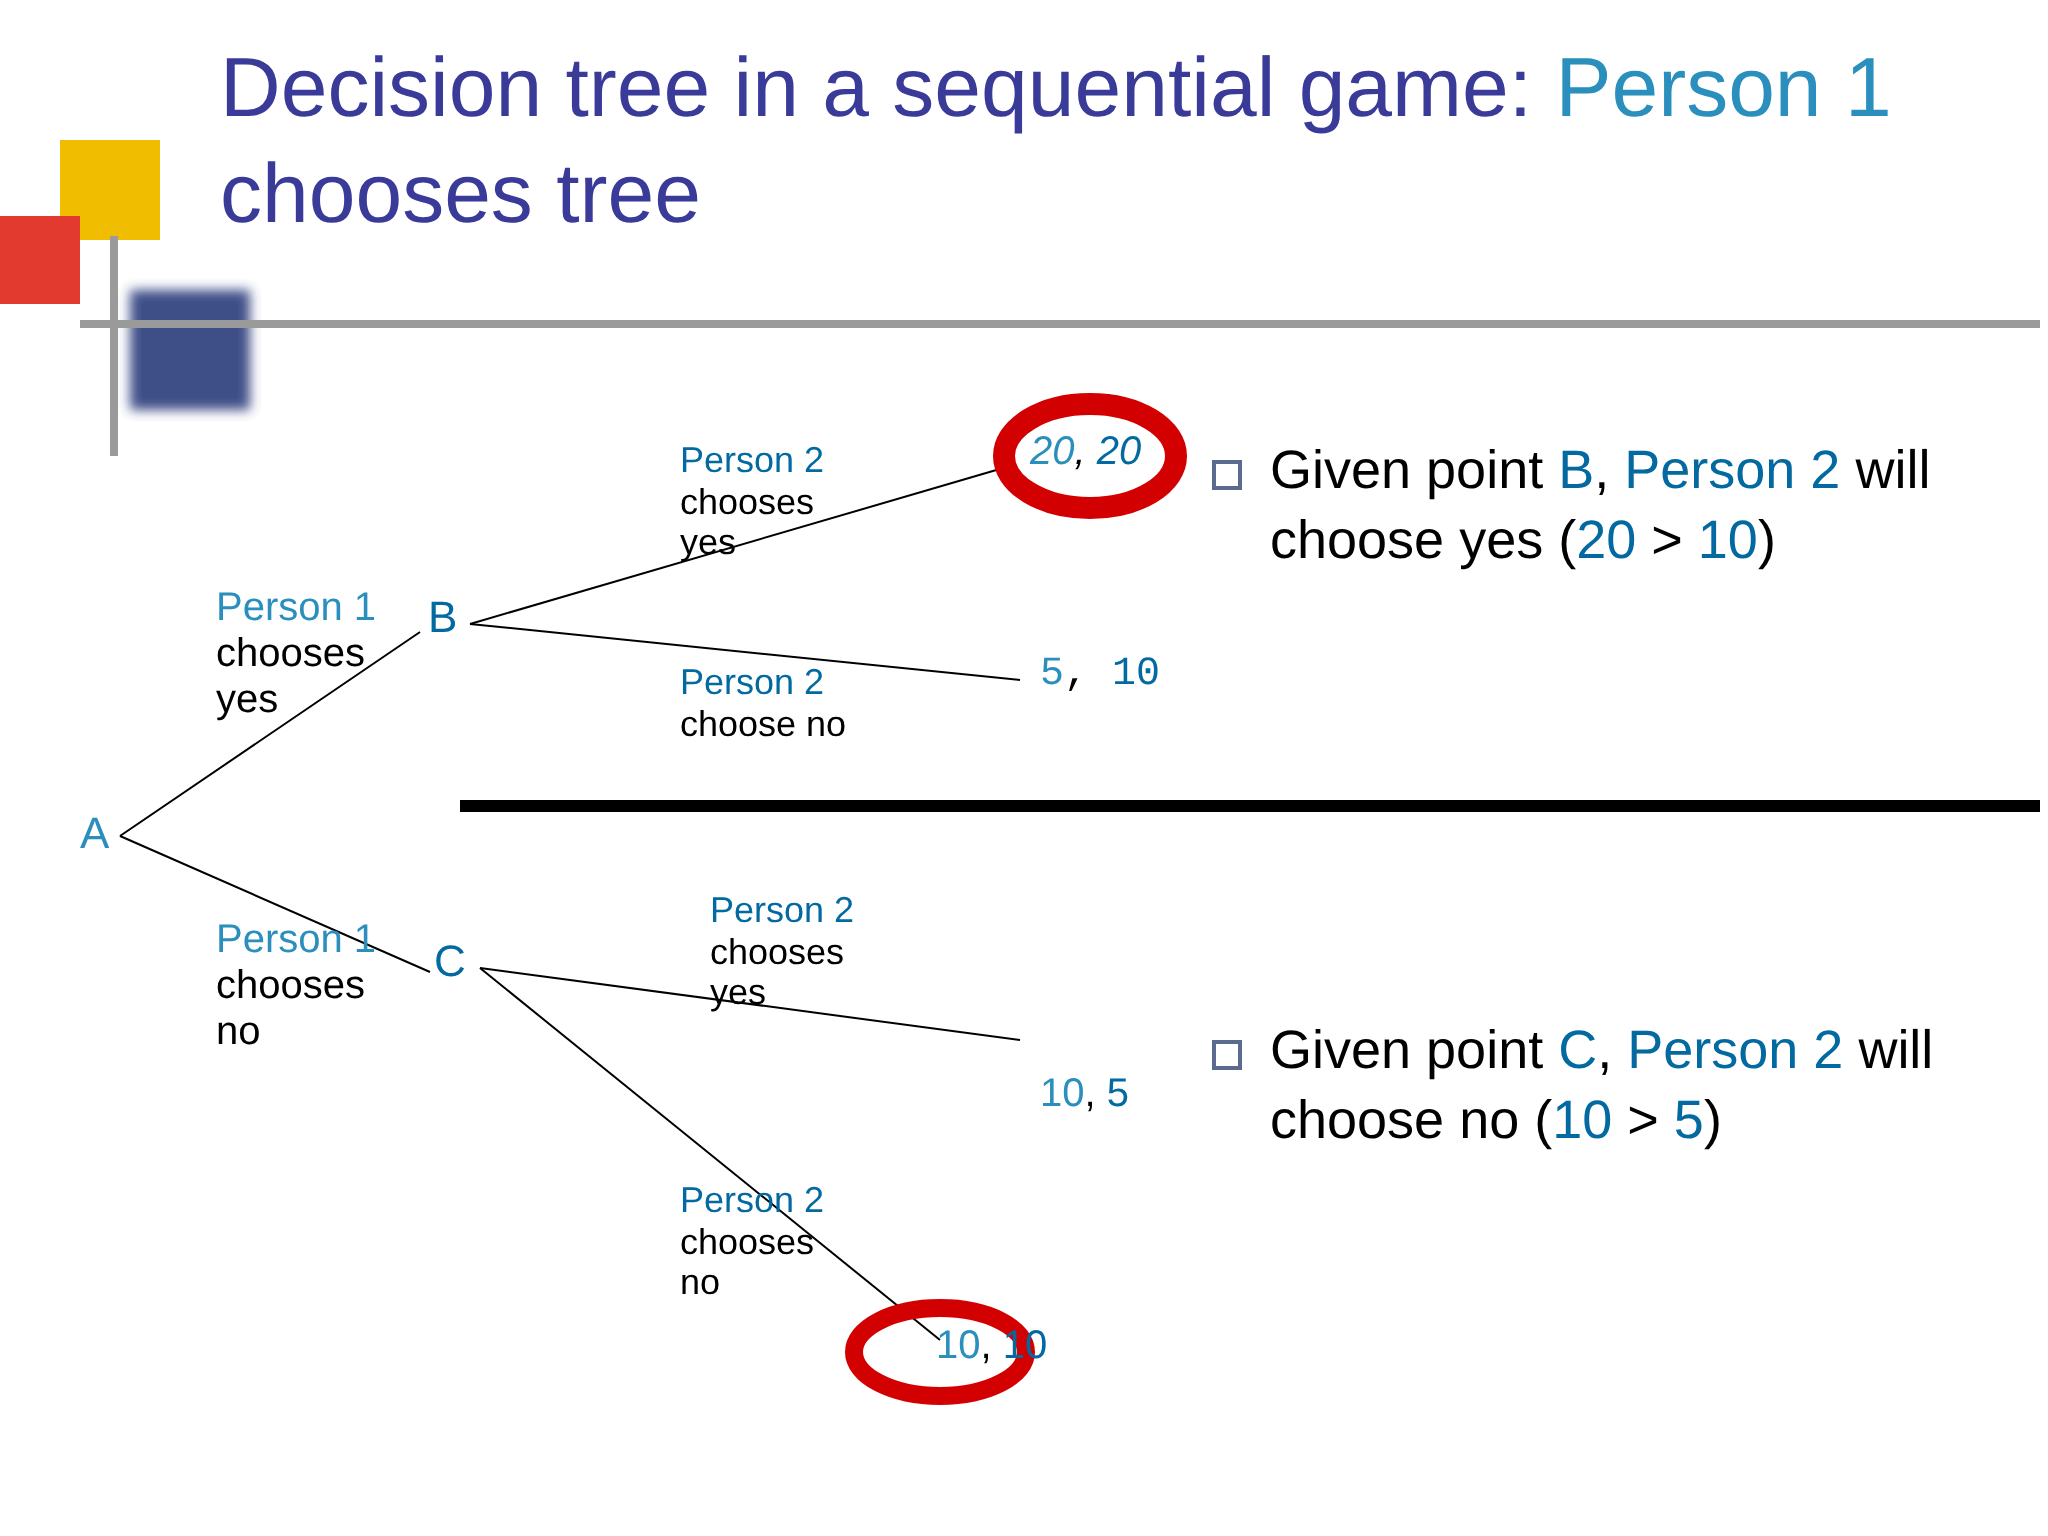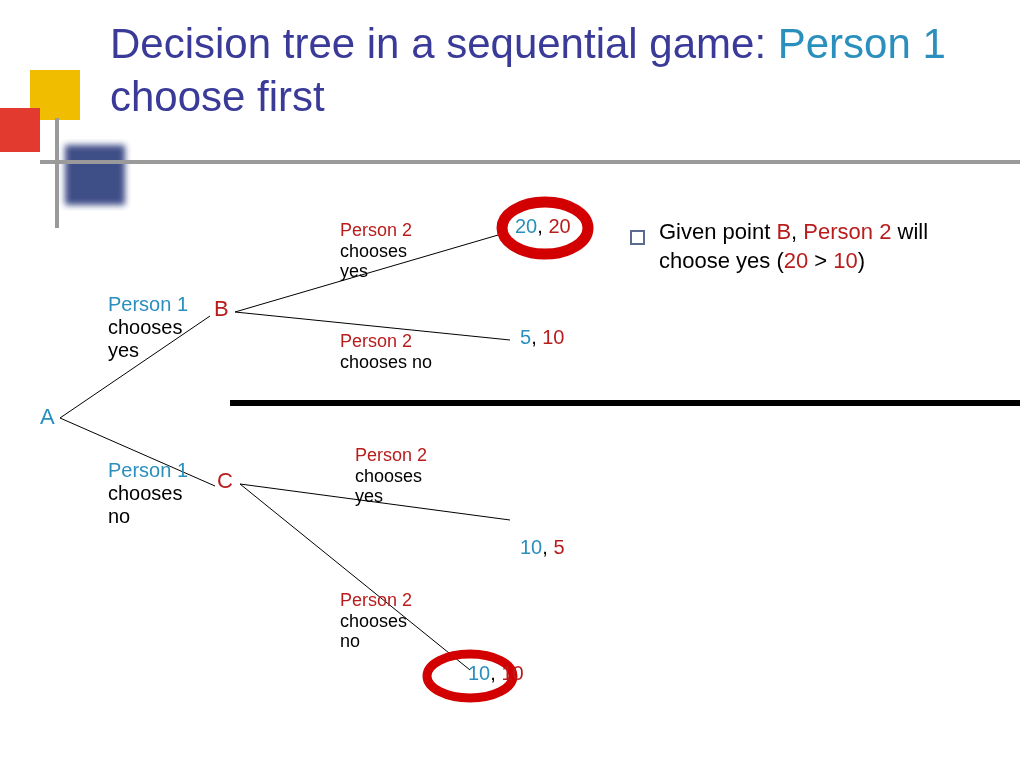--- a/index.html
+++ b/index.html
@@ -17,30 +17,30 @@
     left: 110px; top: 18px;
     width: 840px;
     font-family: Verdana, Geneva, sans-serif;
     font-size: 42px;
     line-height: 1.25;
     color: #3a3a99;
   }
   .title .accent { color: #2a8fbd; }
   .abs { position: absolute; }
   .teal { color: #2a8fbd; }
-  .red  { color: #b91c1c; }
+  .red  { color: #0369a1; }
   .blk  { color: #000; }
   .lab  { font-size: 20px; line-height: 1.15; }
   .small{ font-size: 18px; line-height: 1.15; }
   .node { font-size: 22px; font-family: Verdana, sans-serif; }
   .bullets {
     position: absolute;
-    left: 630px;
+    left: 606px;
     width: 370px;
-    font-size: 22px;
+    font-size: 27px;
     line-height: 1.3;
     color: #000;
   }
   .bullets .sq {
     display:inline-block;
     width: 11px; height: 11px;
     border: 2px solid #5b6a8f;
     margin-right: 14px;
     vertical-align: 1px;
   }
@@ -86,21 +86,21 @@
       <line x1="240" y1="484" x2="470" y2="670"></line>
     </g>
 
     <rect x="230" y="400" width="790" height="6" fill="#000"></rect>
 
     <ellipse cx="545" cy="228" rx="43" ry="26" fill="none" stroke="#d20000" stroke-width="11"></ellipse>
     <ellipse cx="470" cy="676" rx="43" ry="22" fill="none" stroke="#d20000" stroke-width="9"></ellipse>
   </svg>
 
   <div class="title">
-    <span>Decision tree in a sequential game:  </span><span class="accent">Person 1</span><span> choose first</span>
+    <span>Decision tree in a sequential game:  </span><span class="accent">Person 1</span><span> chooses tree</span>
   </div>
 
   <div class="abs node teal" style="left:40px; top:404px;">A</div>
   <div class="abs node red" style="left:214px; top:296px;">B</div>
   <div class="abs node red" style="left:217px; top:468px;">C</div>
 
   <div class="abs lab" style="left:108px; top:293px;">
     <span class="teal">Person 1</span><br>
     <span class="blk">chooses</span><br>
     <span class="blk">yes</span>
@@ -113,51 +113,59 @@
   </div>
 
   <div class="abs small" style="left:340px; top:220px;">
     <span class="red">Person 2</span><br>
     <span class="blk">chooses</span><br>
     <span class="blk">yes</span>
   </div>
 
   <div class="abs small" style="left:340px; top:331px;">
     <span class="red">Person 2</span><br>
-    <span class="blk">chooses no</span>
+    <span class="blk">choose no</span>
   </div>
 
   <div class="abs small" style="left:355px; top:445px;">
     <span class="red">Person 2</span><br>
     <span class="blk">chooses</span><br>
     <span class="blk">yes</span>
   </div>
 
   <div class="abs small" style="left:340px; top:590px;">
     <span class="red">Person 2</span><br>
     <span class="blk">chooses</span><br>
     <span class="blk">no</span>
   </div>
 
-  <div class="abs lab" style="left:515px; top:215px;">
+  <div class="abs lab" style="left:515px; top:215px;font-style:italic;">
     <span class="teal">20</span><span class="blk">, </span><span class="red">20</span>
   </div>
-  <div class="abs lab" style="left:520px; top:326px;">
+  <div class="abs lab" style="left:520px; top:326px;font-family:Liberation Mono, monospace;">
     <span class="teal">5</span><span class="blk">, </span><span class="red">10</span>
   </div>
   <div class="abs lab" style="left:520px; top:536px;">
     <span class="teal">10</span><span class="blk">, </span><span class="red">5</span>
   </div>
   <div class="abs lab" style="left:468px; top:662px;">
     <span class="teal">10</span><span class="blk">, </span><span class="red">10</span>
   </div>
 
   <div class="bullets" style="top:218px;">
     <div class="row">
       <span class="sq"></span>
       <span class="txt">
         <span>Given point </span><span class="red">B</span><span>, </span><span class="red">Person 2</span><span> will choose yes (</span><span class="red">20</span><span> &gt; </span><span class="red">10</span><span>)</span>
       </span>
     </div>
   </div>
 
+  <div class="bullets" style="top:508px;">
+    <div class="row">
+      <span class="sq"></span>
+      <span class="txt">
+        <span>Given point </span><span class="red">C</span><span>, </span><span class="red">Person 2</span><span> will choose no (</span><span class="red">10</span><span> &gt; </span><span class="red">5</span><span>)</span>
+      </span>
+    </div>
+  </div>
 
 </div>
 
 </body></html>

